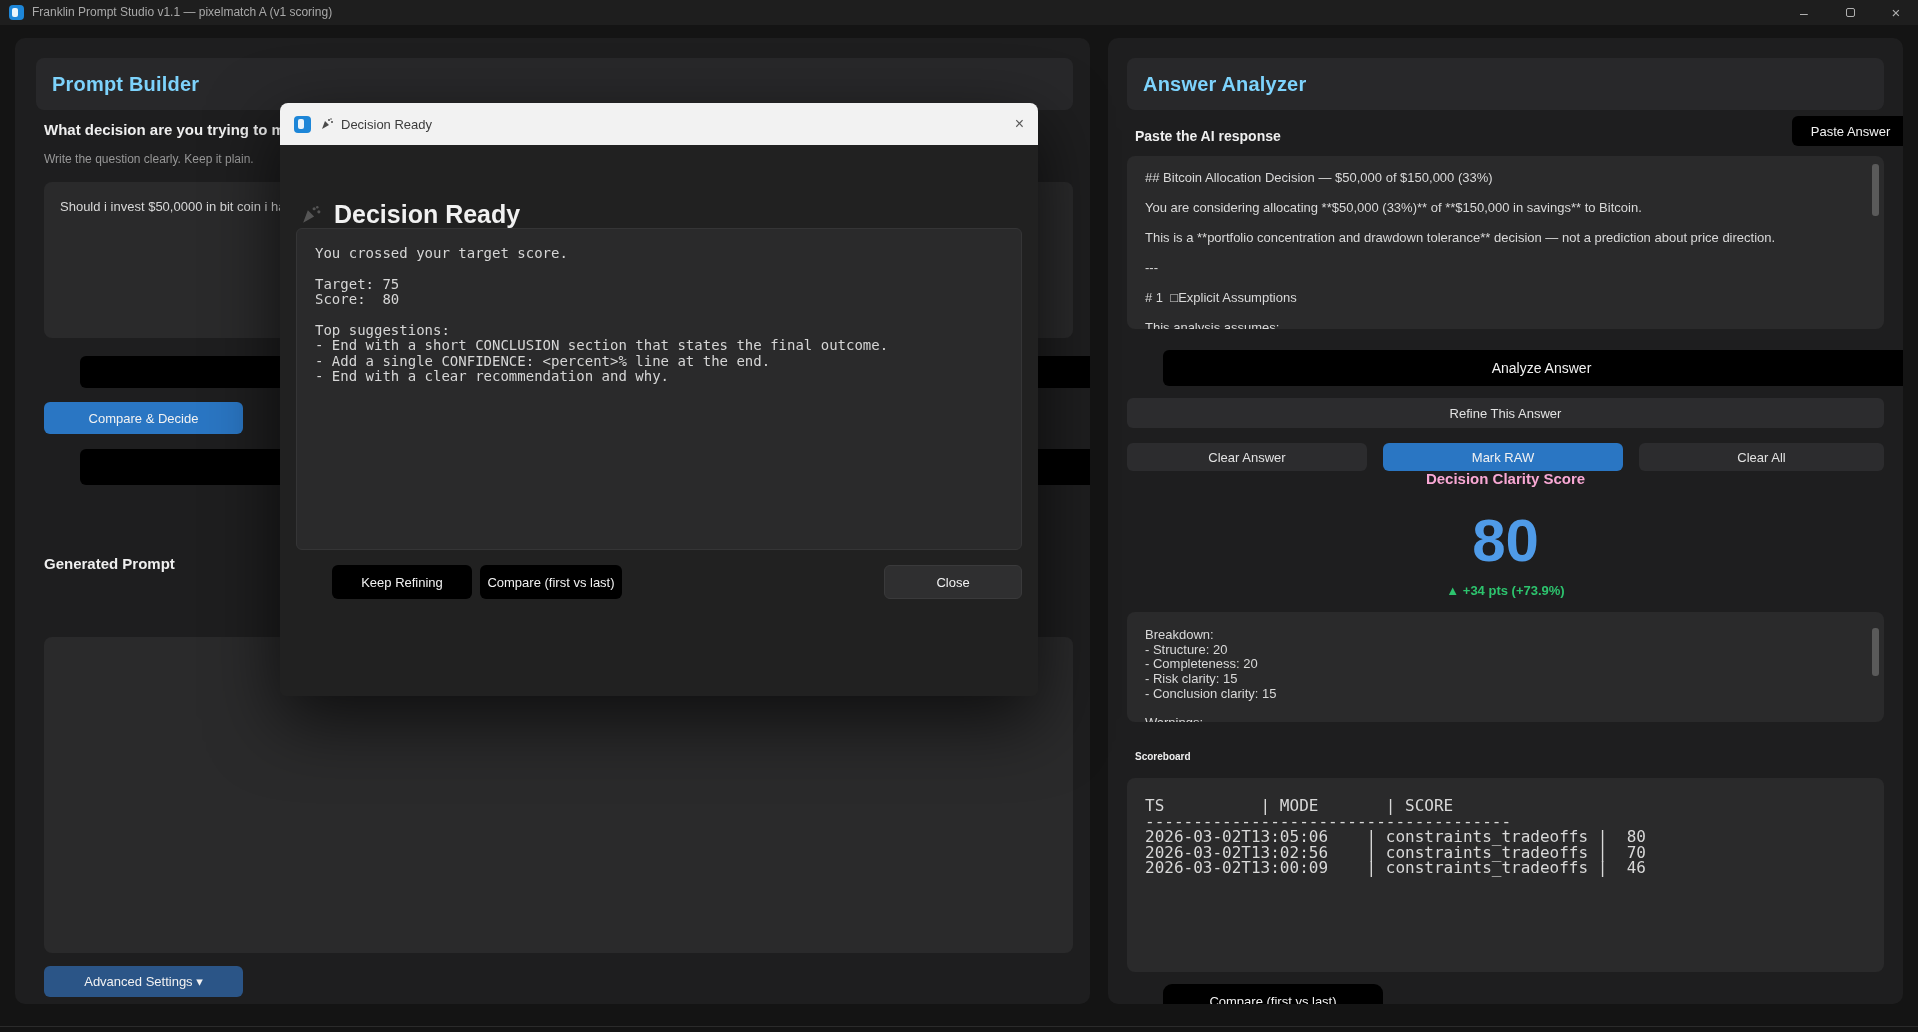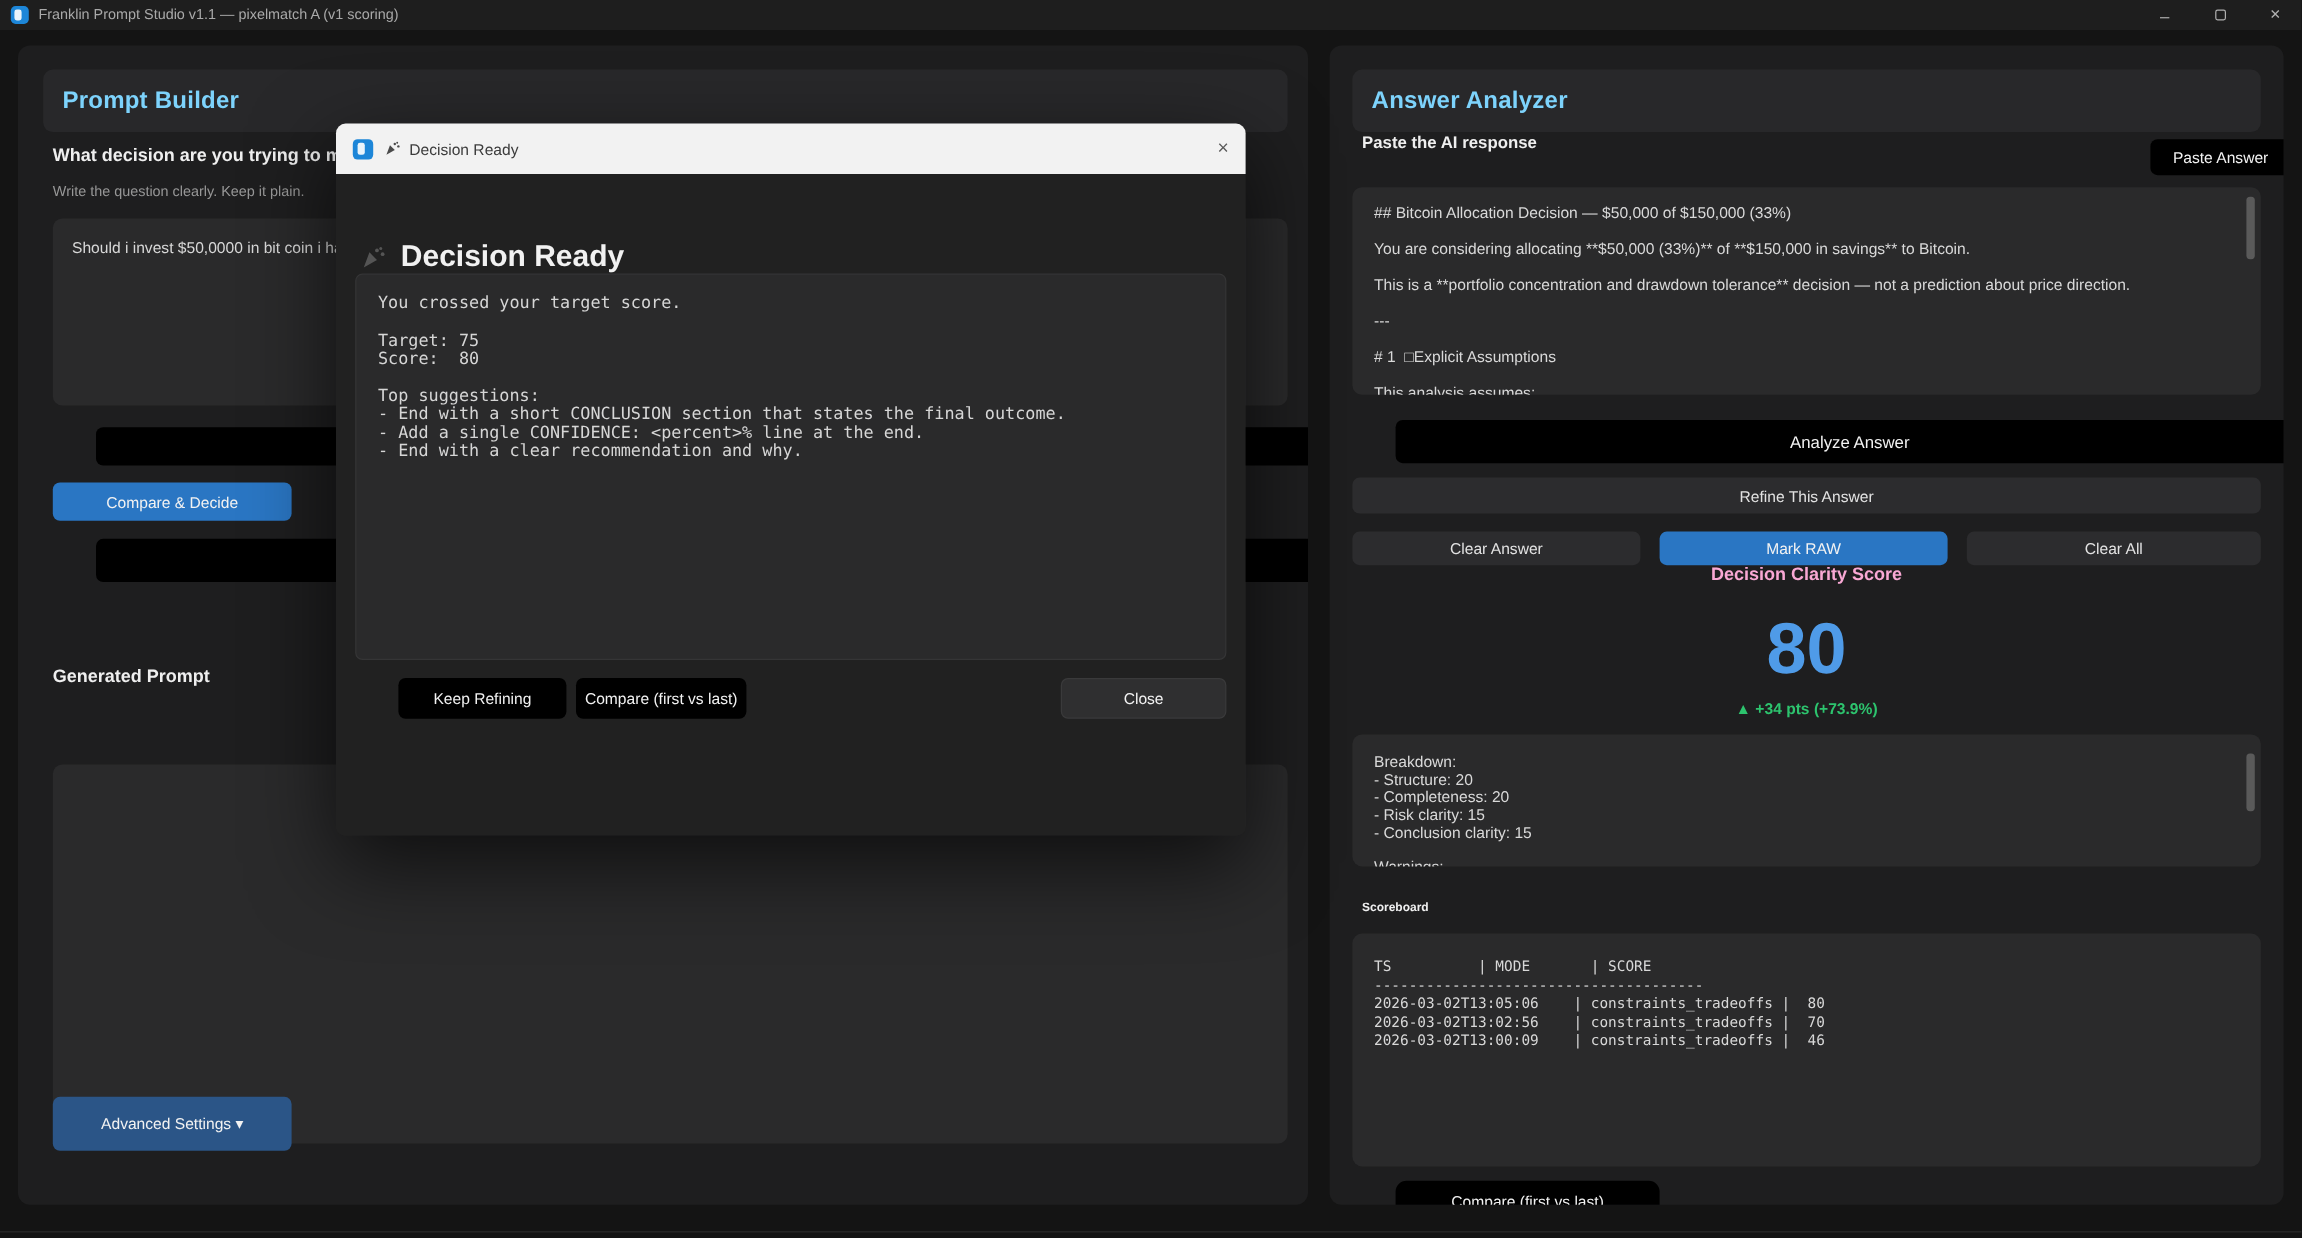--- a/index.html
+++ b/index.html
@@ -63,43 +63,43 @@
   #q-label  { left:29px; top:83px;  position:absolute; }
   #q-hint   { left:29px; top:114px; position:absolute; }
   #q-box    { left:29px; top:144px; width:1029px; height:156px; position:absolute; padding:16px; }
   #q-box pre { font-size:13px; color:#d8d8d8; line-height:17px; }
   #row1-btn { left:29px; top:318px; width:1029px; height:32px; position:absolute; }
   #cmp-btn  { left:29px; top:364px; width:199px;  height:32px; position:absolute; }
   #row3-btn { left:29px; top:411px; width:1029px; height:36px; position:absolute; justify-content:flex-start; font-size:14px; }
   #row3-btn .frag { padding-left:204px; }
   #gen-label { left:29px; top:517px; position:absolute; }
   #gen-box  { left:29px; top:599px; width:1029px; height:316px; position:absolute; }
-  #adv-btn  { left:29px; top:876px; width:199px; height:45px; position:absolute; }
+  #adv-btn  { left:29px; top:928px; width:199px; height:31px; position:absolute; }
 
   
   #aa-header { left:19px; top:20px; width:757px; position:absolute; }
-  #paste-label { left:27px; top:72px; position:absolute; }
+  #paste-label { left:27px; top:90px; position:absolute; }
   #paste-btn { left:648px; top:78px; width:117px; height:30px; position:absolute; }
   #resp-box { left:19px; top:118px; width:757px; height:173px; position:absolute; padding:14px 26px 0 18px; overflow:hidden; }
   #resp-box pre { font-size:13px; line-height:15px; color:#d9d9d9; }
   #resp-thumb { right:5px; top:8px; height:52px; }
   #analyze-btn { left:19px; top:312px; width:757px; height:36px; position:absolute; font-size:14px; }
   #refine-btn  { left:19px; top:360px; width:757px; height:30px; position:absolute; }
   #clear-ans-btn { left:19px;  top:405px; width:240px; height:28px; position:absolute; }
   #markraw-btn   { left:275px; top:405px; width:240px; height:28px; position:absolute; }
   #clear-all-btn { left:531px; top:405px; width:245px; height:28px; position:absolute; }
   #score-label { left:0; top:432px; width:795px; text-align:center; position:absolute; font-size:15px; font-weight:bold; color:#f9a8d4; }
   #score-value { left:0; top:468px; width:795px; text-align:center; position:absolute; font-size:60px; font-weight:bold; color:#4f9be8; }
   #score-delta { left:0; top:545px; width:795px; text-align:center; position:absolute; font-size:13px; font-weight:bold; color:#2dc46e; }
   #breakdown-box { left:19px; top:574px; width:757px; height:110px; position:absolute; padding:16px 26px 0 18px; overflow:hidden; }
   #breakdown-box pre { font-size:13px; line-height:14.7px; color:#d9d9d9; }
   #bd-thumb { right:5px; top:16px; height:48px; }
   #sb-label { left:27px; top:713px; position:absolute; font-size:10px; font-weight:bold; color:#efefef; }
   #sb-box { left:19px; top:740px; width:757px; height:194px; position:absolute; padding:20px 18px 0 18px; }
-  #sb-box pre { font-family:"DejaVu Sans Mono", monospace; font-size:12px; line-height:15.5px; color:#d8d8d8; white-space:pre; }
+  #sb-box pre { font-family:"DejaVu Sans Mono", monospace; font-size:16px; line-height:15.5px; color:#d8d8d8; white-space:pre; }
   #bottom-cmp-btn { left:19px; top:946px; width:220px; height:34px; position:absolute; border-radius:9px; }
 
   #bottom-line { left:0; top:1026px; width:1918px; height:1px; background:#2b2b2b; }
 </style>
 </head>
 <body>
 
 <div id="canvas">
 
   <div class="abs" id="titlebar">

